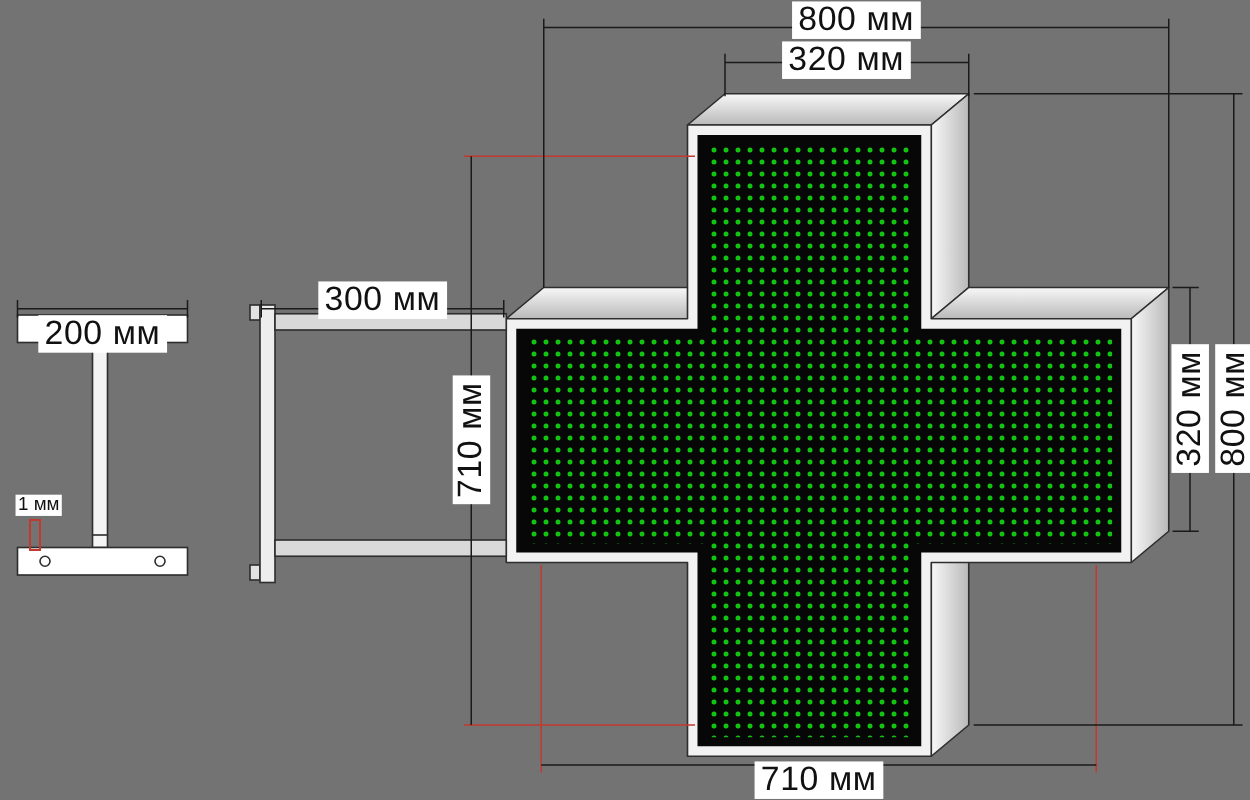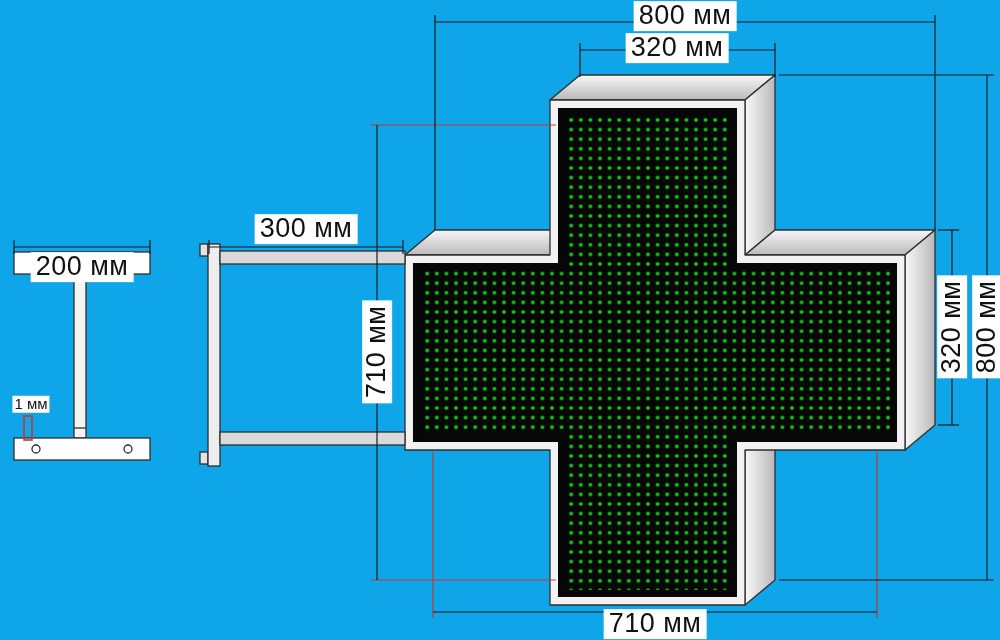--- a/index.html
+++ b/index.html
@@ -1,20 +1,20 @@
 <!DOCTYPE html>
 <html><head>
 <meta charset="utf-8">
 <style>
   html, body { margin: 0; padding: 0; background: #ffffff; }
   #stage {
     position: relative;
     width: 1000px;
     height: 640px;
-    background: #0ea5e9;
+    background: #737373;
     overflow: hidden;
     font-family: "Liberation Sans", sans-serif;
   }
   #stage svg { position: absolute; left: 0; top: 0; }
   .dim-label {
     position: absolute;
     transform: translate(-50%, -50%);
     font-size: 27px;
     color: #111111;
     background: #ffffff;
@@ -135,21 +135,21 @@
     </g>
   </svg>
 
   <div>
     <div class="dim-label" style="left:685px; top:16px;">800 мм</div>
 
     <div class="dim-label" style="left:677px; top:48px;">320 мм</div>
 
     <div class="dim-label" style="left:82px; top:229px;margin-top:38px;">200 мм</div>
 
-    <div class="dim-label" style="left:306px; top:229px;">300 мм</div>
+    <div class="dim-label" style="left:306px; top:240px;">300 мм</div>
 
     <div class="dim-label rot" style="left:377px; top:352px;">710 мм</div>
 
     <div class="dim-label rot" style="left:952px; top:327px;">320 мм</div>
 
     <div class="dim-label rot" style="left:987px; top:327px;">800 мм</div>
 
     <div class="dim-label" style="left:655px; top:624px;">710 мм</div>
 
     <div class="dim-label small" style="left:31px; top:404px;">1 мм</div>

